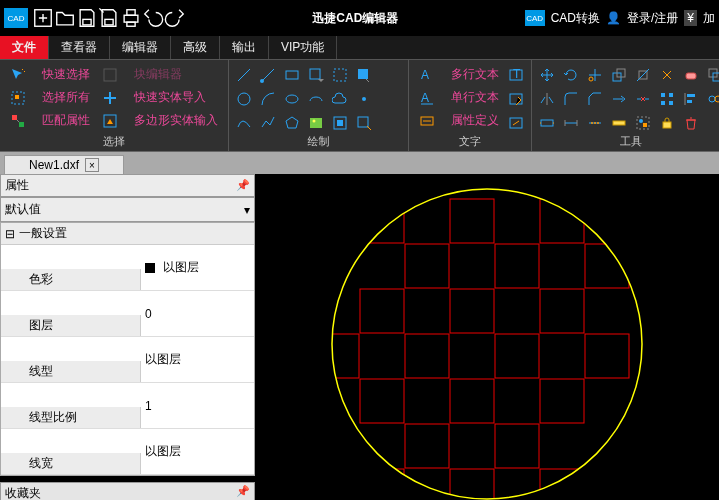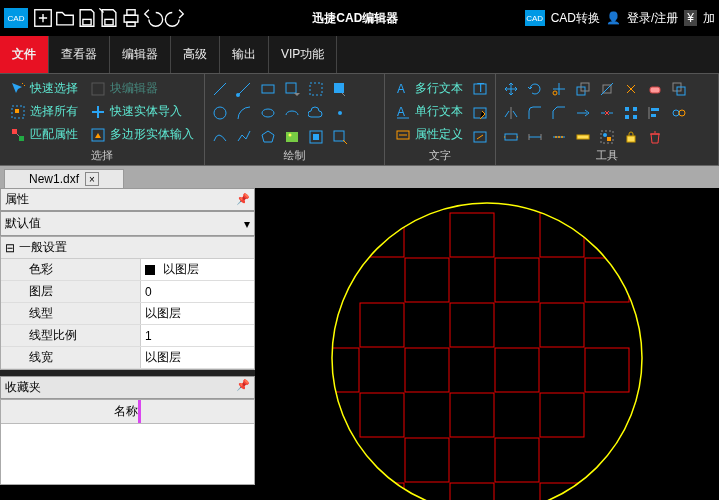--- a/index.html
+++ b/index.html
@@ -3,45 +3,45 @@
 <meta charset="utf-8">
 <style>
 * { margin: 0; padding: 0; box-sizing: border-box; font-family: "Microsoft YaHei", sans-serif; font-size: 12px; }
 body { width: 719px; height: 500px; background: #000; overflow: hidden; }
 .titlebar { height: 36px; background: #000; display: flex; align-items: center; color: #fff; }
 .titlebar .logo { width: 24px; height: 20px; background: #0099e5; font-size: 8px; display: flex; align-items: center; justify-content: center; margin: 0 4px; }
 .titlebar .tbtn { width: 22px; height: 22px; display: flex; align-items: center; justify-content: center; color: #fff; cursor: pointer; }
 .titlebar .title { flex: 1; text-align: center; font-weight: bold; }
 .titlebar .right { display: flex; align-items: center; gap: 6px; padding-right: 4px; }
 .titlebar .badge { width: 20px; height: 16px; background: #0099e5; font-size: 8px; display: flex; align-items: center; justify-content: center; }
-.tabbar { height: 38px; background: #1a1a1a; border-bottom: 1px solid #555; display: flex; align-items: stretch; }
+.tabbar { height: 24px; background: #1a1a1a; border-bottom: 1px solid #555; display: flex; align-items: stretch; }
 .tabbar .tab { padding: 0 12px; display: flex; align-items: center; color: #eee; cursor: pointer; border-right: 1px solid #444; }
 .tabbar .tab.active { background: #e81123; font-weight: bold; }
 .ribbon { height: 92px; background: #303030; display: flex; border-bottom: 1px solid #666; }
 .ribbon-group { border-right: 1px solid #555; padding: 4px 6px 2px 6px; display: flex; flex-direction: column; }
 .ribbon-group .body { flex: 1; display: flex; gap: 4px; }
 .ribbon-group .label { text-align: center; color: #ccc; font-size: 11px; padding-top: 2px; }
-.rbtn { display: flex; align-items: center; gap: 4px; color: #5eead4; padding: 2px 4px; cursor: pointer; white-space: nowrap; }
+.rbtn { display: flex; align-items: center; gap: 16px; color: #ec4899; padding: 2px 4px; cursor: pointer; white-space: nowrap; }
 .rbtn .ic { width: 16px; height: 16px; }
 .rbtn.disabled { opacity: 0.45; }
 .col { display: flex; flex-direction: column; gap: 2px; }
 .iconrow { display: flex; gap: 6px; align-items: center; }
 .ic16 { width: 18px; height: 18px; display: flex; align-items: center; justify-content: center; cursor: pointer; }
 .ic16 svg { width: 16px; height: 16px; }
 .filetabs { height: 22px; background: #aaa; display: flex; align-items: flex-end; padding-left: 4px; }
 .filetab { background: #e8e8e8; border: 1px solid #999; border-bottom: none; padding: 2px 24px; font-size: 11px; display: flex; align-items: center; gap: 6px; cursor: pointer; }
 .filetab .x { width: 14px; height: 14px; border: 1px solid #888; display: flex; align-items: center; justify-content: center; font-size: 10px; cursor: pointer; }
 .workspace { display: flex; height: 297px; background: #000; }
 .panel { width: 255px; background: #222; display: flex; flex-direction: column; }
 .panel-head { background: #ececec; border: 1px solid #999; padding: 2px 4px; display: flex; justify-content: space-between; align-items: center; }
 .panel-select { background: #ececec; border: 1px solid #999; padding: 3px 4px; display: flex; justify-content: space-between; align-items: center; cursor: pointer; }
 .proptable { background: #fff; border: 1px solid #aaa; }
 .proptable .section { background: #ececec; border-bottom: 1px solid #ccc; padding: 2px 4px; display: flex; align-items: center; gap: 4px; }
 .proptable .row { display: flex; border-bottom: 1px solid #ddd; }
-.proptable .row .k { width: 140px; padding: 2px 4px 2px 28px; background: #ececec; border-right: 1px solid #ccc; }
+.proptable .row .k { width: 140px; padding: 2px 4px 2px 28px; background: #ececec; border-right: 1px solid #ccc; margin-top: 24px; }
 .proptable .row .v { flex: 1; padding: 2px 4px; display: flex; align-items: center; gap: 4px; }
 .favhead { background: #e5e5e5; border: 1px solid #999; padding: 2px 4px; display: flex; justify-content: space-between; margin-top: 6px; }
 .favtable { background: #fff; flex: 1; border: 1px solid #aaa; }
 .favtable .hdr { display: flex; background: #ececec; border-bottom: 1px solid #bbb; }
 .favtable .hdr div { padding: 3px 0; border-right: 3px solid #d946ef; text-align: right; }
 .canvas { flex: 1; background: #000; position: relative; }
 .canvas svg { position: absolute; top: 0; left: 0; }
 .pin { font-size: 11px; }
 .sqsw { width: 10px; height: 10px; background: #000; display: inline-block; margin-right: 4px; }
 </style>

